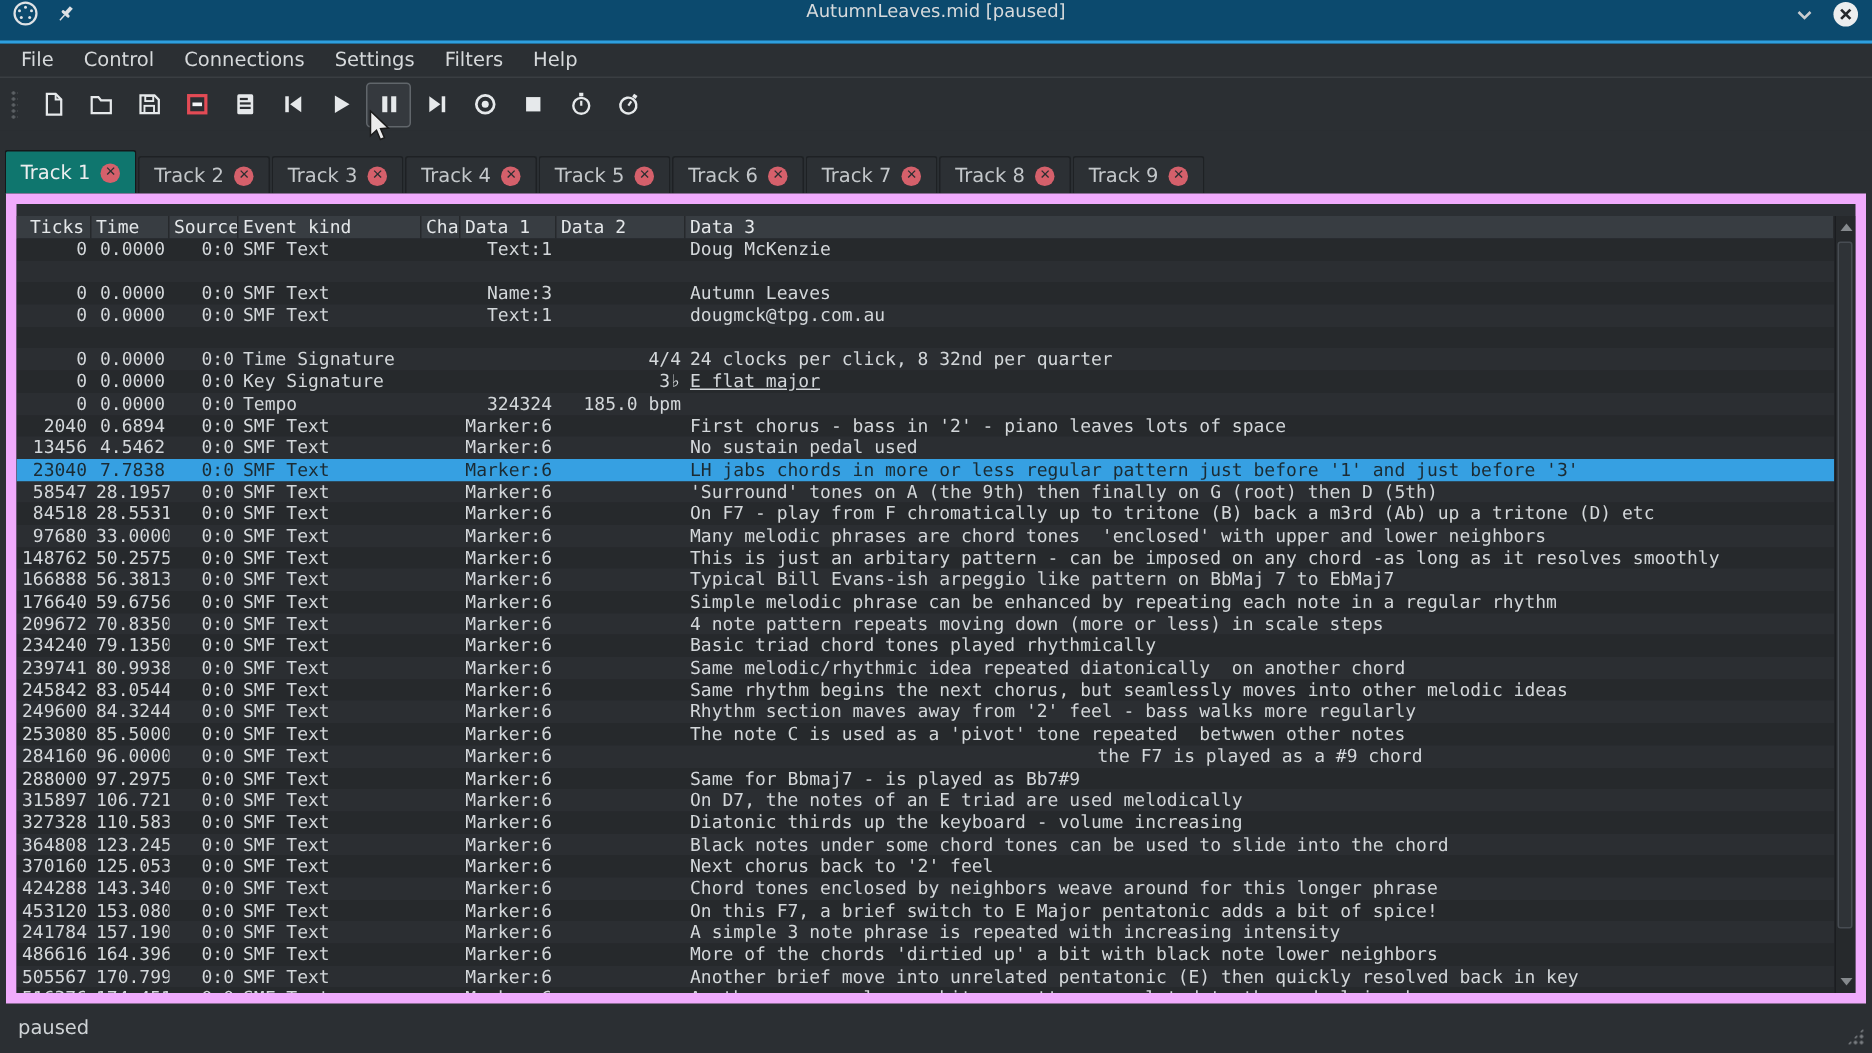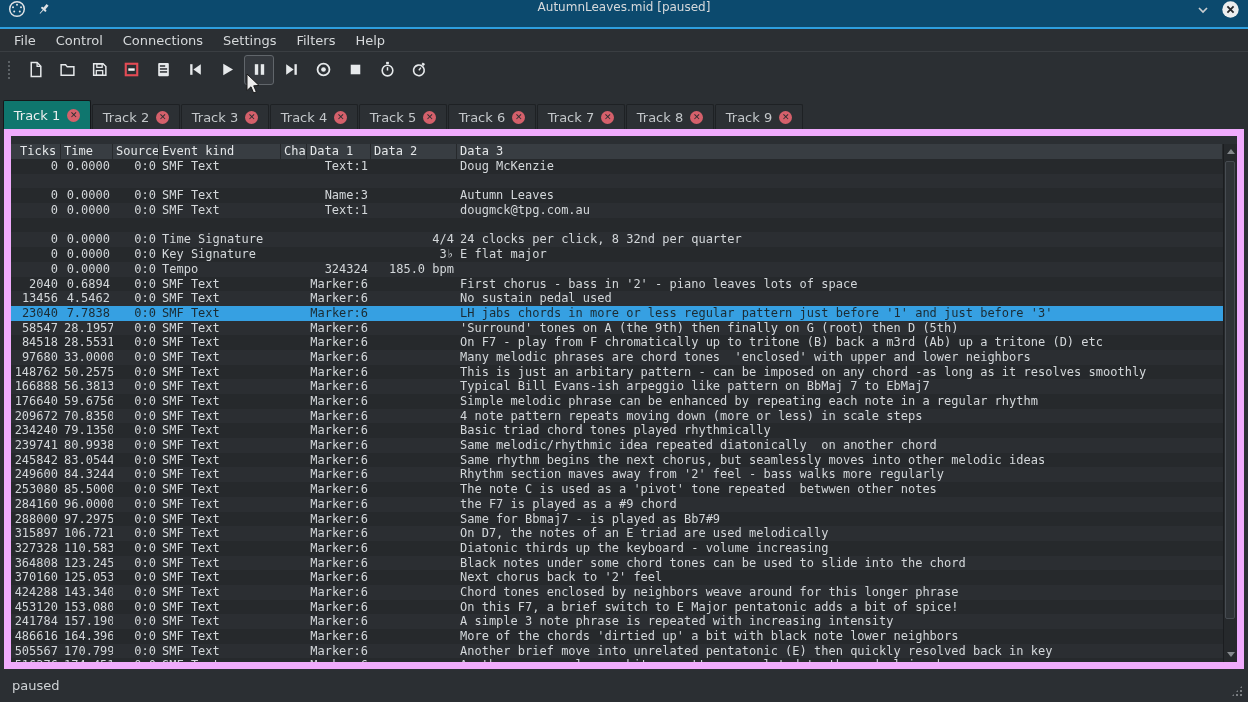--- a/index.html
+++ b/index.html
@@ -357,21 +357,21 @@
           <div class="td l last" style="width: auto;">24 clocks per click, 8 32nd per quarter</div>
         </div>
         <div class="tr even">
           <div class="td r" style="width: 50px;">0</div>
           <div class="td r" style="width: 52px;">0.0000</div>
           <div class="td r" style="width: 46px;">0:0</div>
           <div class="td l" style="width: 122px;">Key Signature</div>
           <div class="td r" style="width: 26px;"></div>
           <div class="td r" style="width: 64px;"></div>
           <div class="td r" style="width: 86px;">3♭</div>
-          <div class="td l last" style="width: auto;">E flat major</div>
+          <div class="td l last" style="width: auto; text-decoration: underline;">E flat major</div>
         </div>
         <div class="tr odd">
           <div class="td r" style="width: 50px;">0</div>
           <div class="td r" style="width: 52px;">0.0000</div>
           <div class="td r" style="width: 46px;">0:0</div>
           <div class="td l" style="width: 122px;">Tempo</div>
           <div class="td r" style="width: 26px;"></div>
           <div class="td r" style="width: 64px;">324324</div>
           <div class="td r" style="width: 86px;">185.0 bpm</div>
           <div class="td l last" style="width: auto;"></div>
@@ -527,21 +527,21 @@
           <div class="td l last" style="width: auto;">The note C is used as a 'pivot' tone repeated  betwwen other notes</div>
         </div>
         <div class="tr odd">
           <div class="td r" style="width: 50px;">284160</div>
           <div class="td r" style="width: 52px;">96.0000</div>
           <div class="td r" style="width: 46px;">0:0</div>
           <div class="td l" style="width: 122px;">SMF Text</div>
           <div class="td r" style="width: 26px;"></div>
           <div class="td r" style="width: 64px;">Marker:6</div>
           <div class="td r" style="width: 86px;"></div>
-          <div class="td l last" style="width: auto;">the F7 is played as a #9 chord</div>
+          <div class="td l last" style="width: auto; text-align: center;">the F7 is played as a #9 chord</div>
         </div>
         <div class="tr even">
           <div class="td r" style="width: 50px;">288000</div>
           <div class="td r" style="width: 52px;">97.2975</div>
           <div class="td r" style="width: 46px;">0:0</div>
           <div class="td l" style="width: 122px;">SMF Text</div>
           <div class="td r" style="width: 26px;"></div>
           <div class="td r" style="width: 64px;">Marker:6</div>
           <div class="td r" style="width: 86px;"></div>
           <div class="td l last" style="width: auto;">Same for Bbmaj7 - is played as Bb7#9</div>

